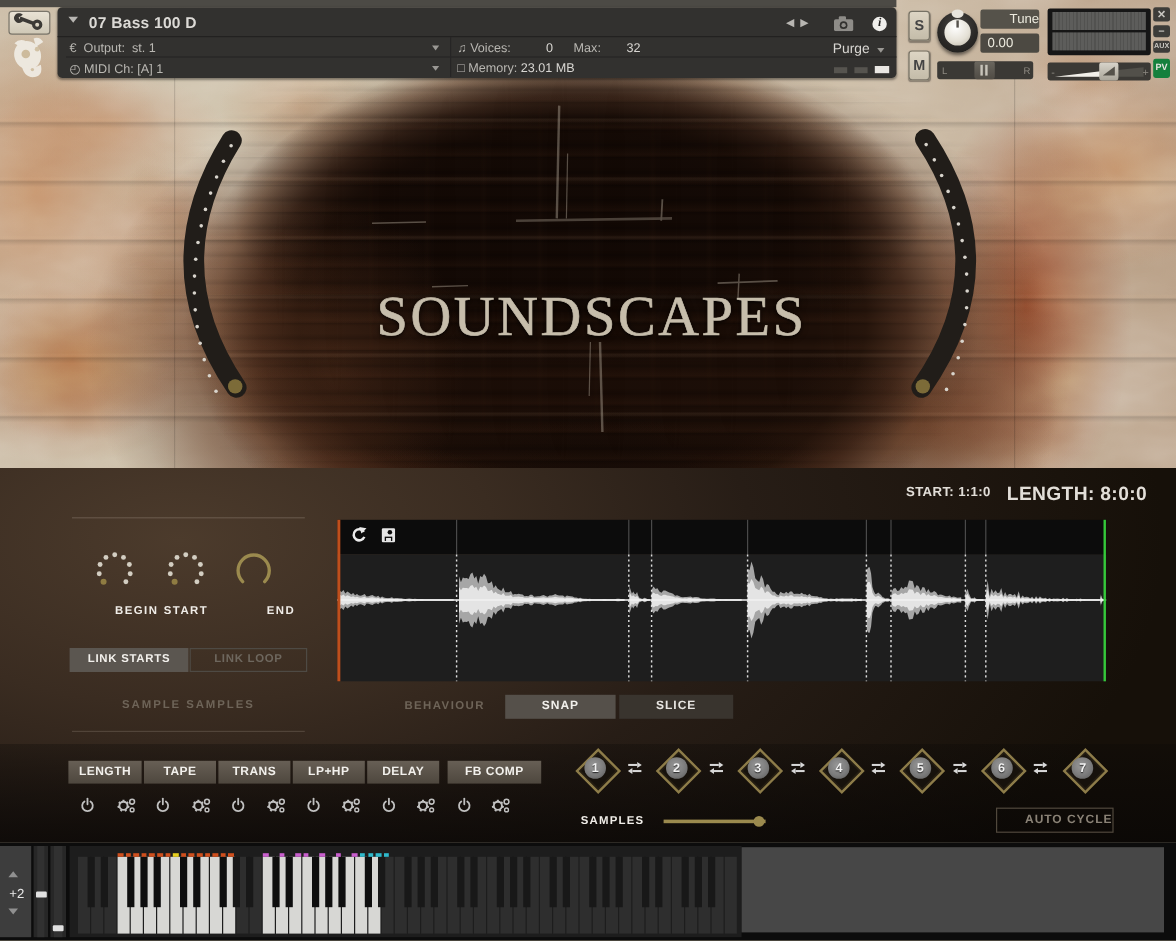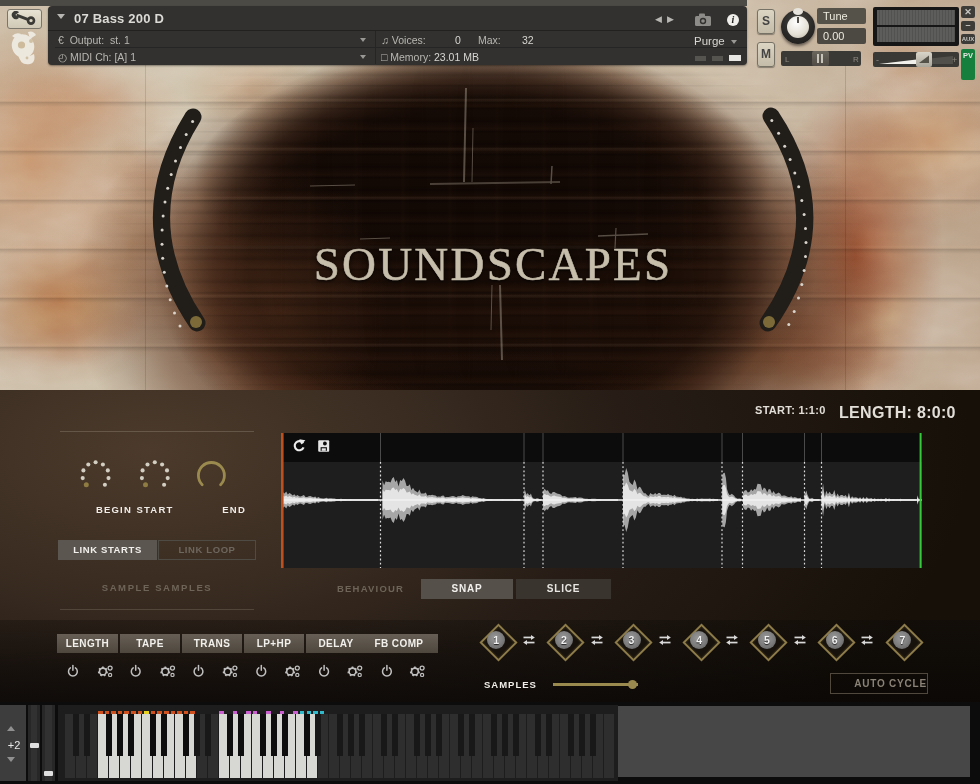--- a/index.html
+++ b/index.html
@@ -137,21 +137,21 @@
     <circle cx="19" cy="28" r="1.4" fill="#c9b695" opacity=".8"></circle>
   </svg>
 
   <div class="abs" style="left:48px;top:6px;width:699px;height:59px;background:#32312f;border-radius:4px;box-shadow:0 1px 2px rgba(0,0,0,.4);"></div>
   <div class="abs" style="left:48px;top:6px;width:699px;height:24px;border-bottom:1px solid #222120;"></div>
   <div class="abs" style="left:55px;top:30px;width:320px;height:17px;border-bottom:1px solid #262525;"></div>
   <div class="abs" style="left:376px;top:30px;width:371px;height:17px;border-bottom:1px solid #262525;"></div>
   <div class="abs" style="left:375px;top:31px;width:1px;height:33px;background:#262525;"></div>
 
   <div class="abs" style="left:57px;top:14px;width:0;height:0;border-left:4px solid transparent;border-right:4px solid transparent;border-top:5px solid #b8b6b2;"></div>
-  <div class="abs" style="left:74px;top:11px;font-size:13px;font-weight:bold;color:#dcdad6;letter-spacing:.2px;">07 Bass 200 D</div>
+  <div class="abs" style="left:74px;top:11px;font-size:13px;font-weight:bold;color:#dcdad6;letter-spacing:.2px;">07 Bass 100 D</div>
 
   <div class="abs" style="left:58px;top:34px;font-size:10.5px;color:#b9b7b2;">€&nbsp; Output:&nbsp; st. 1</div>
   <div class="abs" style="left:360px;top:38px;width:0;height:0;border-left:3.6px solid transparent;border-right:3.6px solid transparent;border-top:4.5px solid #9a9894;"></div>
   <div class="abs" style="left:58px;top:51px;font-size:10.5px;color:#b9b7b2;">◴ MIDI Ch: [A] 1</div>
   <div class="abs" style="left:360px;top:55px;width:0;height:0;border-left:3.6px solid transparent;border-right:3.6px solid transparent;border-top:4.5px solid #9a9894;"></div>
 
   <div class="abs" style="left:381px;top:34px;font-size:10.5px;color:#b9b7b2;">♫ Voices:</div>
   <div class="abs" style="left:455px;top:34px;font-size:10.5px;color:#d8d6d2;">0</div>
   <div class="abs" style="left:478px;top:34px;font-size:10.5px;color:#b9b7b2;">Max:</div>
   <div class="abs" style="left:522px;top:34px;font-size:10.5px;color:#d8d6d2;">32</div>
@@ -172,21 +172,21 @@
   <div class="abs" style="left:729px;top:55px;width:12px;height:6px;background:#e9e7e3;"></div>
 
   <div class="abs" style="left:757px;top:9px;width:16px;height:23px;background:linear-gradient(#ddd5c4,#c4bca9);border:1px solid #767265;border-radius:3px;box-shadow:0 1px 1px rgba(0,0,0,.35);color:#444;font:bold 12px/23px 'Liberation Sans',sans-serif;text-align:center;">S</div>
   <div class="abs" style="left:757px;top:42px;width:16px;height:23px;background:linear-gradient(#ddd5c4,#c4bca9);border:1px solid #767265;border-radius:3px;box-shadow:0 1px 1px rgba(0,0,0,.35);color:#444;font:bold 12px/23px 'Liberation Sans',sans-serif;text-align:center;">M</div>
 
   <div class="abs" style="left:781px;top:10px;width:34px;height:34px;border-radius:50%;background:radial-gradient(circle at 50% 35%, #4a4845 0%, #2c2a28 55%, #1b1a18 100%);box-shadow:0 2px 3px rgba(0,0,0,.5);"></div>
   <div class="abs" style="left:793px;top:8px;width:10px;height:7px;border-radius:50%;background:#e8e5de;"></div>
   <div class="abs" style="left:787px;top:16px;width:22px;height:22px;border-radius:50%;background:radial-gradient(circle at 42% 30%, #ffffff, #e4e0d5 60%, #b8b2a2 100%);"></div>
   <div class="abs" style="left:797px;top:17px;width:2px;height:6px;background:#55524c;"></div>
 
-  <div class="abs" style="left:817px;top:8px;width:49px;height:16px;background:#55524a;border-radius:2px;color:#eceade;font-size:11px;line-height:16px;padding-left:6px;box-sizing:border-box;">Tune</div>
+  <div class="abs" style="left:817px;top:8px;width:49px;height:16px;background:#55524a;border-radius:2px;color:#eceade;font-size:11px;line-height:16px;padding-left:6px;box-sizing:border-box;text-align:right;">Tune</div>
   <div class="abs" style="left:817px;top:28px;width:49px;height:16px;background:#4c4942;border-radius:2px;color:#eceade;font-size:11px;line-height:16px;padding-left:6px;box-sizing:border-box;">0.00</div>
 
   <div class="abs" style="left:873px;top:7px;width:86px;height:39px;background:#161616;border-radius:2px;"></div>
   <div class="abs" style="left:877px;top:10px;width:78px;height:15px;background:repeating-linear-gradient(90deg,#5d5d5b 0,#5d5d5b 2px,#525250 2px,#525250 3px);"></div>
   <div class="abs" style="left:877px;top:27px;width:78px;height:15px;background:repeating-linear-gradient(90deg,#5d5d5b 0,#5d5d5b 2px,#525250 2px,#525250 3px);"></div>
 
   <div class="abs" style="left:781px;top:51px;width:80px;height:15px;background:#3b3935;border-radius:2px;"></div>
   <div class="abs" style="left:785px;top:55px;font-size:8px;color:#8e8a82;">L</div>
   <div class="abs" style="left:853px;top:55px;font-size:8px;color:#8e8a82;">R</div>
   <div class="abs" style="left:812px;top:51px;width:17px;height:15px;background:linear-gradient(#6a665e,#504c45);border-radius:2px;"></div>
@@ -201,21 +201,21 @@
     <text x="79" y="11" fill="#8e8a82" font-size="9" font-family="Liberation Sans">+</text>
   </svg>
   <div class="abs" style="left:916px;top:52px;width:16px;height:15px;background:linear-gradient(#d8d4ca,#aaa69a);border-radius:2px;"></div>
   <svg class="abs" style="left:916px;top:52px" width="16" height="15" viewBox="0 0 16 15">
       <polygon points="3,11 13,11 13,3.5" fill="#55524a"></polygon>
     </svg>
 
   <div class="abs" style="left:961px;top:6px;width:14px;height:12px;background:#3d3c39;border-radius:2px;color:#c9c7c2;font:bold 9px/12px 'Liberation Sans',sans-serif;text-align:center;">✕</div>
   <div class="abs" style="left:961px;top:21px;width:14px;height:10px;background:#3d3c39;border-radius:2px;color:#c9c7c2;font:bold 9px/9px 'Liberation Sans',sans-serif;text-align:center;">–</div>
   <div class="abs" style="left:961px;top:34px;width:14px;height:10px;background:#3d3c39;border-radius:2px;color:#c9c7c2;font:bold 6px/10px 'Liberation Sans',sans-serif;text-align:center;">AUX</div>
-  <div class="abs" style="left:961px;top:49px;width:14px;height:31px;background:#15803d;border-radius:2px;color:#e8e6e2;font:bold 7.5px/13px 'Liberation Sans',sans-serif;text-align:center;">PV</div>
+  <div class="abs" style="left:961px;top:49px;width:14px;height:16px;background:#15803d;border-radius:2px;color:#e8e6e2;font:bold 7.5px/13px 'Liberation Sans',sans-serif;text-align:center;">PV</div>
 
   <div class="abs" style="left:0;top:390px;width:980px;height:312px;background:
     radial-gradient(ellipse 820px 430px at 150px 60px, #4c3b2c 0%, #3a2c21 32%, #271d16 58%, #161009 100%);"></div>
   <div class="abs" style="left:0;top:620px;width:980px;height:82px;background:linear-gradient(rgba(10,8,6,.3),rgba(8,6,5,.75));"></div>
 
   <div class="abs" style="left:755px;top:404px;font-size:11px;font-weight:bold;color:#e2ded8;letter-spacing:.3px;">START: 1:1:0</div>
   <div class="abs" style="left:839px;top:404px;font-size:16px;font-weight:bold;color:#e2ded8;letter-spacing:.3px;">LENGTH: 8:0:0</div>
 
   <div class="abs" style="left:60px;top:431px;width:194px;height:1px;background:rgba(180,170,155,.28);"></div>
   <svg width="250" height="70" viewBox="0 0 250 70" style="position:absolute;left:58px;top:442px">
@@ -283,21 +283,21 @@
 
   <div class="abs" style="left:337px;top:583px;font-size:9.5px;font-weight:bold;color:#6e6458;letter-spacing:1.2px;">BEHAVIOUR</div>
   <div class="abs" style="left:421px;top:579px;width:92px;height:20px;background:#55504a;color:#f2f0ec;font-size:10px;font-weight:bold;letter-spacing:.8px;text-align:center;line-height:20px;">SNAP</div>
   <div class="abs" style="left:516px;top:579px;width:95px;height:20px;background:#39342e;color:#e8e6e2;font-size:10px;font-weight:bold;letter-spacing:.8px;text-align:center;line-height:20px;">SLICE</div>
 
   <div class="abs" style="left:57px;top:634px;width:61px;height:19px;background:linear-gradient(#675f55,#4e473e);color:#f2f0ec;font-size:10px;font-weight:bold;letter-spacing:.4px;text-align:center;line-height:19px;">LENGTH</div>
   <div class="abs" style="left:120px;top:634px;width:60px;height:19px;background:linear-gradient(#675f55,#4e473e);color:#f2f0ec;font-size:10px;font-weight:bold;letter-spacing:.4px;text-align:center;line-height:19px;">TAPE</div>
   <div class="abs" style="left:182px;top:634px;width:60px;height:19px;background:linear-gradient(#675f55,#4e473e);color:#f2f0ec;font-size:10px;font-weight:bold;letter-spacing:.4px;text-align:center;line-height:19px;">TRANS</div>
   <div class="abs" style="left:244px;top:634px;width:60px;height:19px;background:linear-gradient(#675f55,#4e473e);color:#f2f0ec;font-size:10px;font-weight:bold;letter-spacing:.4px;text-align:center;line-height:19px;">LP+HP</div>
   <div class="abs" style="left:306px;top:634px;width:60px;height:19px;background:linear-gradient(#675f55,#4e473e);color:#f2f0ec;font-size:10px;font-weight:bold;letter-spacing:.4px;text-align:center;line-height:19px;">DELAY</div>
-  <div class="abs" style="left:360px;top:634px;width:78px;height:19px;background:linear-gradient(#675f55,#4e473e);color:#f2f0ec;font-size:10px;font-weight:bold;letter-spacing:.4px;text-align:center;line-height:19px;">FB COMP</div>
+  <div class="abs" style="left:373px;top:634px;width:78px;height:19px;background:linear-gradient(#675f55,#4e473e);color:#f2f0ec;font-size:10px;font-weight:bold;letter-spacing:.4px;text-align:center;line-height:19px;">FB COMP</div>
   <svg class="abs" style="left:0;top:663px" width="460" height="18" viewBox="0 0 460 9" preserveAspectRatio="xMinYMid meet">
   </svg>
   <svg class="abs" style="left:0;top:662px" width="460" height="19" viewBox="0 -9.5 460 19">
     <g transform="translate(72.9,0)">
         <path d="M 2.5 -3.6 A 4.4 4.4 0 1 1 -2.5 -3.6" stroke="#c0c0c0" stroke-width="1.5" fill="none" stroke-linecap="round"></path>
         <line x1="0" y1="-6" x2="0" y2="-1.2" stroke="#c0c0c0" stroke-width="1.5" stroke-linecap="round"></line>
       </g>
       <g transform="translate(102.9,0)">
         <circle cx="0" cy="0" r="3.4" fill="none" stroke="#c0c0c0" stroke-width="1.6"></circle>
         <line x1="0.0" y1="-3.2" x2="0.0" y2="-5.0" stroke="#c0c0c0" stroke-width="1.7"></line>

